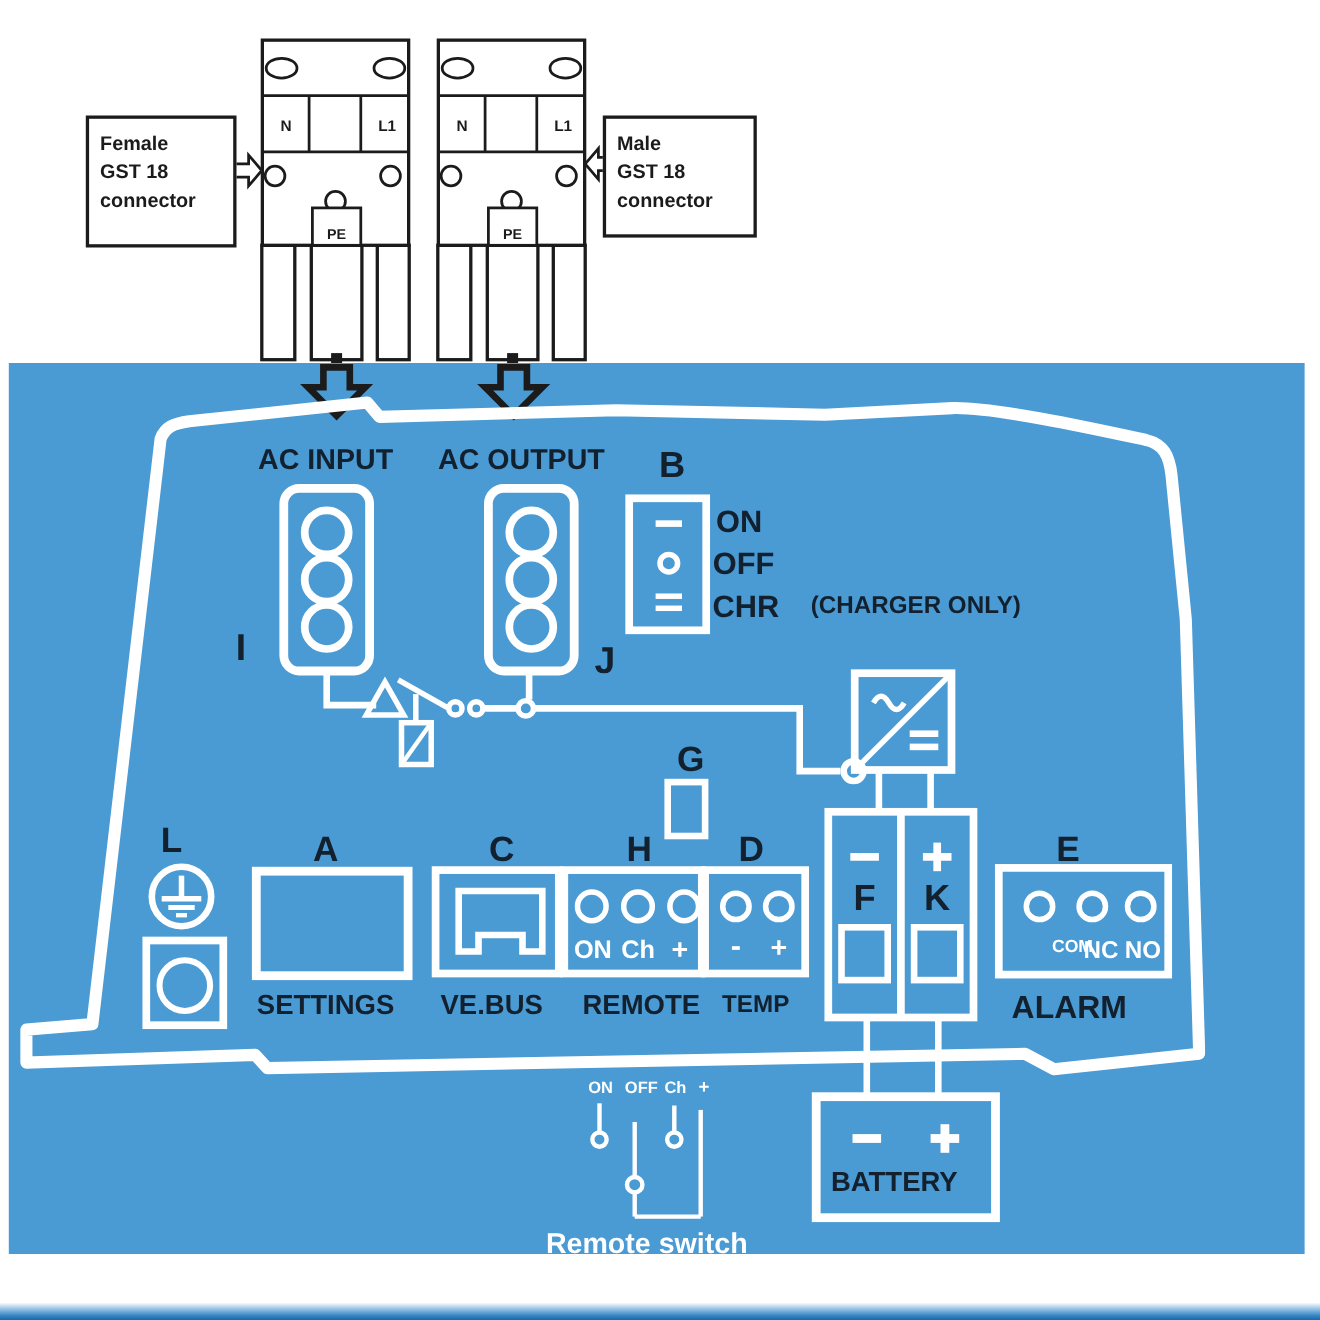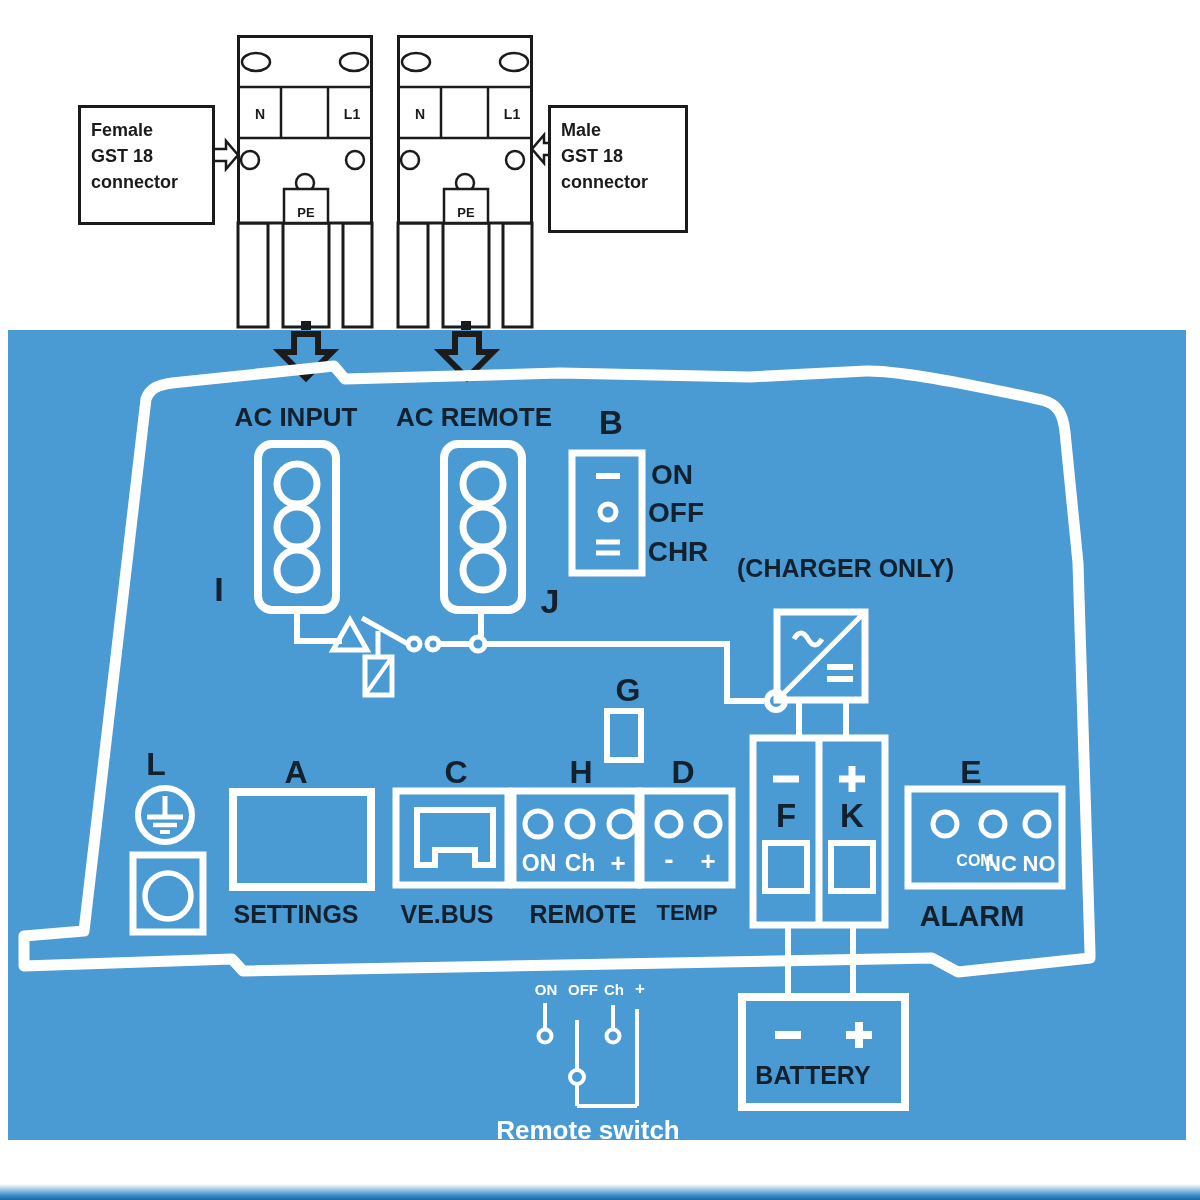--- a/index.html
+++ b/index.html
@@ -191,32 +191,32 @@
       <line x1="613" y1="1005" x2="613" y2="1029" stroke-width="4"></line>
       <circle cx="613" cy="1036" r="6.5" stroke-width="4"></circle>
       <line x1="637" y1="1009" x2="637" y2="1106" stroke-width="4"></line>
       <line x1="577" y1="1106" x2="637" y2="1106" stroke-width="4"></line>
     </g>
   </svg>
 
   <div class="callout" style="left:78px;top:105px;width:137px;height:120px;">Female
 GST 18
 connector</div>
-  <div class="callout" style="left:548px;top:105px;width:140px;height:128px;">Male
+  <div class="callout" style="left:548px;top:105px;width:140px;height:111px;">Male
 GST 18
 connector</div>
 
   <div class="lbl" style="left:296px;top:404px;font-size:26px;">AC INPUT</div>
-  <div class="lbl" style="left:474px;top:404px;font-size:26px;">AC REMOTE</div>
+  <div class="lbl" style="left:474px;top:404px;font-size:26px;">AC OUTPUT</div>
 
   <div class="lbl" style="left:611px;top:406px;font-size:33px;">B</div>
   <div class="lbl" style="left:672px;top:461px;font-size:28px;">ON</div>
   <div class="lbl" style="left:676px;top:499px;font-size:28px;">OFF</div>
   <div class="lbl" style="left:678px;top:538px;font-size:28px;">CHR</div>
-  <div class="lbl" style="left:737px;top:556px;font-size:25px;transform:none;">(CHARGER ONLY)</div>
+  <div class="lbl" style="left:737px;top:539px;font-size:22px;transform:none;">(CHARGER ONLY)</div>
 
   <div class="lbl" style="left:219px;top:572px;font-size:34px;">I</div>
   <div class="lbl" style="left:550px;top:584px;font-size:34px;">J</div>
   <div class="lbl" style="left:628px;top:674px;font-size:32px;">G</div>
 
   <div class="lbl" style="left:156px;top:748px;font-size:32px;">L</div>
   <div class="lbl" style="left:296px;top:756px;font-size:32px;">A</div>
   <div class="lbl" style="left:456px;top:756px;font-size:32px;">C</div>
   <div class="lbl" style="left:581px;top:756px;font-size:32px;">H</div>
   <div class="lbl" style="left:683px;top:756px;font-size:32px;">D</div>

